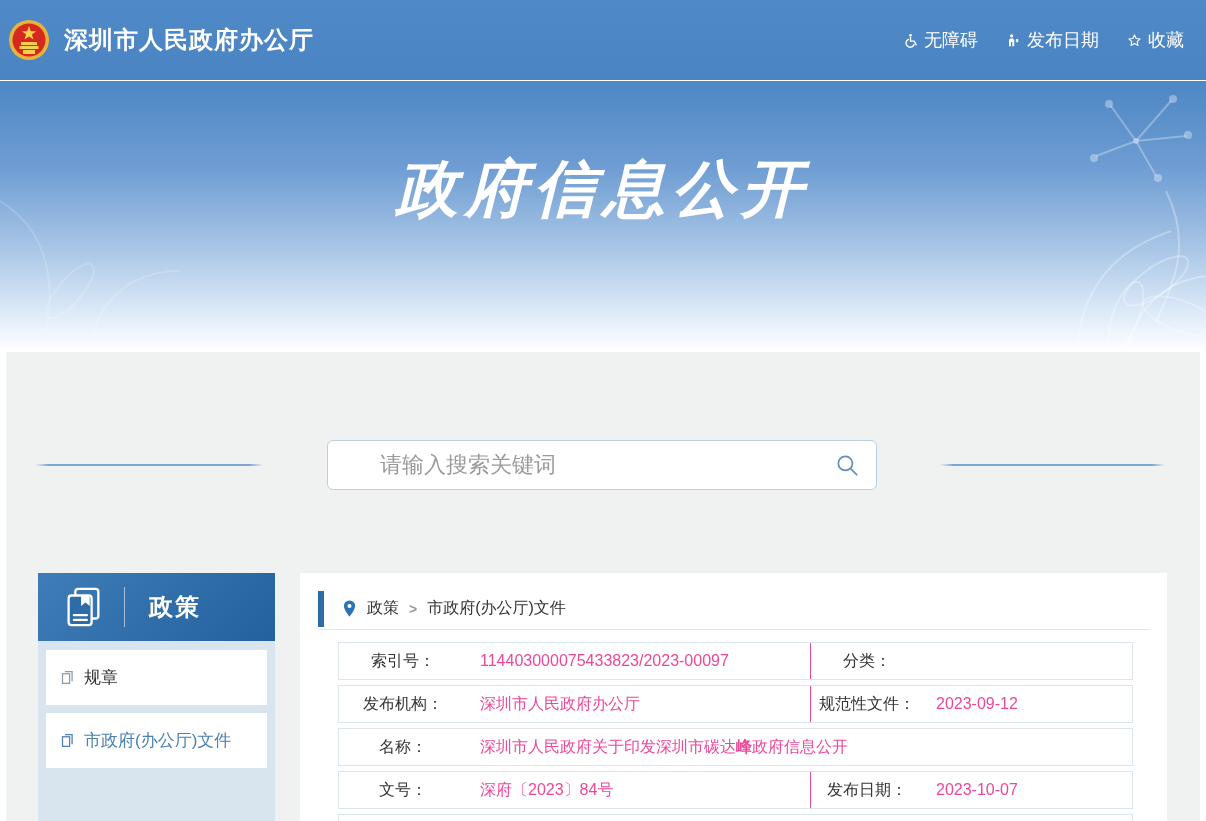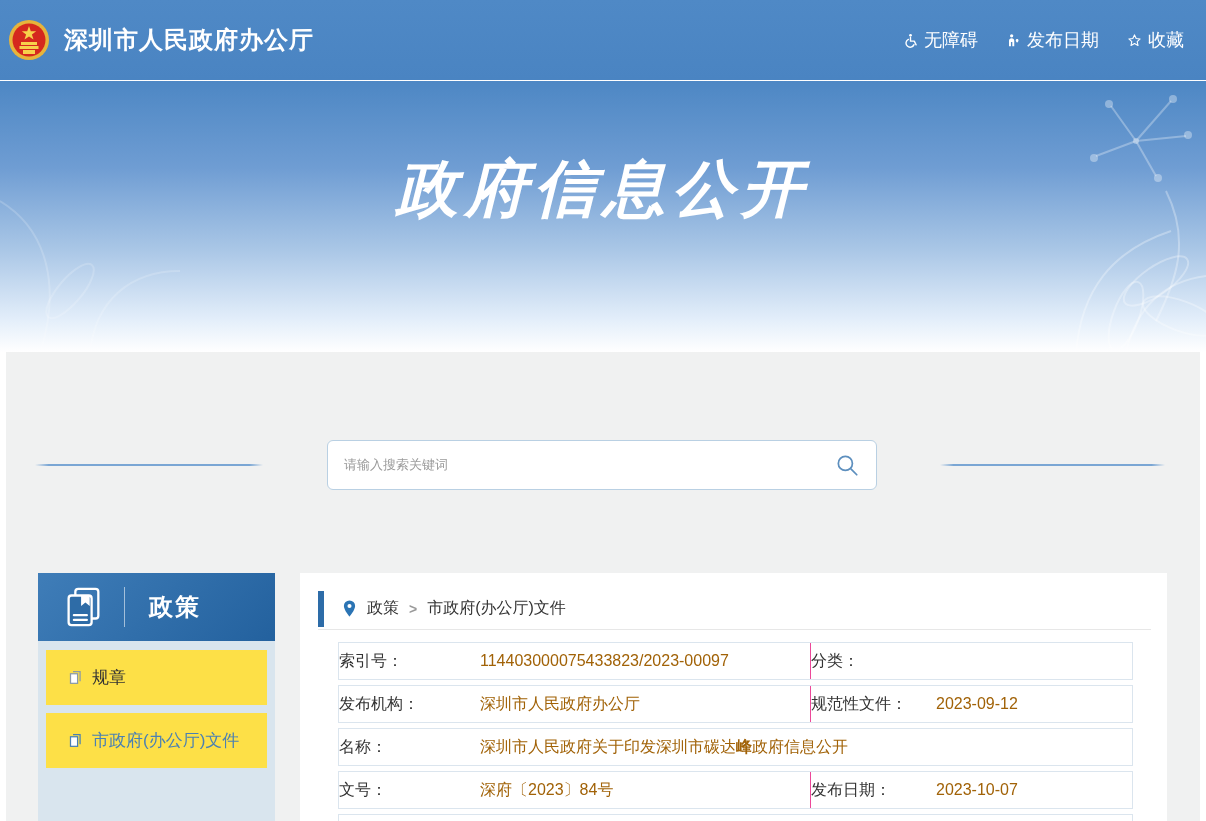--- a/index.html
+++ b/index.html
@@ -41,44 +41,44 @@
     position:absolute; left:6px; right:6px; top:352px; bottom:0;
     background:#f0f1f1;
   }
   
   .search-box {
     position:absolute; left:321px; top:88px; width:550px; height:50px;
     background:#fff; border:1px solid #b9d0e3; border-radius:6px;
     display:flex; align-items:center; padding:0 16px;
   }
   .search-input {
-    flex:1; border:none; outline:none; font-size:13px; color:#333;
-    font-family:Liberation Mono, monospace; background:transparent; height:100%;
+    flex:1; border:none; outline:none; font-size:22px; color:#333;
+    font-family:Liberation Sans, sans-serif; background:transparent; height:100%;margin-left:36px;
   }
   .search-input::placeholder { color:#9a9a9a; }
   .search-btn { flex:0 0 auto; cursor:pointer; display:flex; align-items:center; }
   .deco-line { position:absolute; top:112px; height:2px;
     background:linear-gradient(90deg, rgba(122,166,212,0), #7aa6d4 6%, #7aa6d4 94%, rgba(122,166,212,0)); }
   .deco-line.left  { left:29px;  width:228px; }
   .deco-line.right { left:934px; width:225px; }
   
   .sidebar {
     position:absolute; left:32px; top:221px; width:237px; bottom:0;
     background:#d9e5ee;
   }
   .sidebar-head {
     height:68px; background:linear-gradient(135deg,#3f7db8,#23619e);
     display:flex; align-items:center; padding-left:22px; cursor:pointer;
   }
   .sidebar-head .divider { width:1px; height:40px; background:rgba(255,255,255,.55); margin:0 24px 0 18px; }
   .sidebar-head-title { color:#fff; font-size:24px; font-weight:bold; letter-spacing:2px; }
   .sidebar-items { padding:9px 8px 0 8px; }
   .side-item {
-    height:55px; background:#fde047; margin-bottom:8px;
-    display:flex; align-items:center; padding-left:22px;
+    height:55px; background:#ffffff; margin-bottom:8px;
+    display:flex; align-items:center; padding-left:14px;
     font-size:17px; color:#333; cursor:pointer;
   }
   .side-item .doc-ic { margin-right:9px; color:#8a9aa8; display:flex; }
   .side-item.active { color:#4a80b3; }
   .side-item.active .doc-ic { color:#4a80b3; }
   
   .main-panel {
     position:absolute; left:294px; top:221px; width:867px; bottom:0;
     background:#ffffff;
   }
@@ -93,23 +93,23 @@
   
   .info-table { margin:12px 34px 0 38px; }
   .trow {
     display:flex; height:38px; margin-bottom:5px;
     border:1px solid #dbe5ee; background:#fff; align-items:stretch;
   }
   .tcell { display:flex; align-items:center; }
   .tcell.c1 { width:471px; }
   .tcell.c2 { flex:1; border-left:1px solid #ec4899; }
   .tcell.full { flex:1; }
-  .tlabel { width:128px; text-align:left; font-size:16px; color:#333; flex:0 0 auto; }
+  .tlabel { width:128px; text-align:center; font-size:16px; color:#333; flex:0 0 auto; }
   .tcell.c2 .tlabel { width:112px; }
-  .tvalue { margin-left:13px; font-size:16px; color:#a16207; }
+  .tvalue { margin-left:13px; font-size:16px; color:#ec4899; }
   .tvalue b { font-weight:bold; }
 </style>
 </head>
 <body>
 
 <div class="topbar">
   <svg class="emblem" viewBox="0 0 42 48">
     <circle cx="21" cy="24" r="20" fill="#e7b43b"></circle>
     <circle cx="21" cy="24" r="16.5" fill="#d5281e"></circle>
     <polygon fill="#f7d04b" points="21,10 22.8,15.2 28.2,15.2 23.9,18.4 25.5,23.6 21,20.4 16.5,23.6 18.1,18.4 13.8,15.2 19.2,15.2"></polygon>

